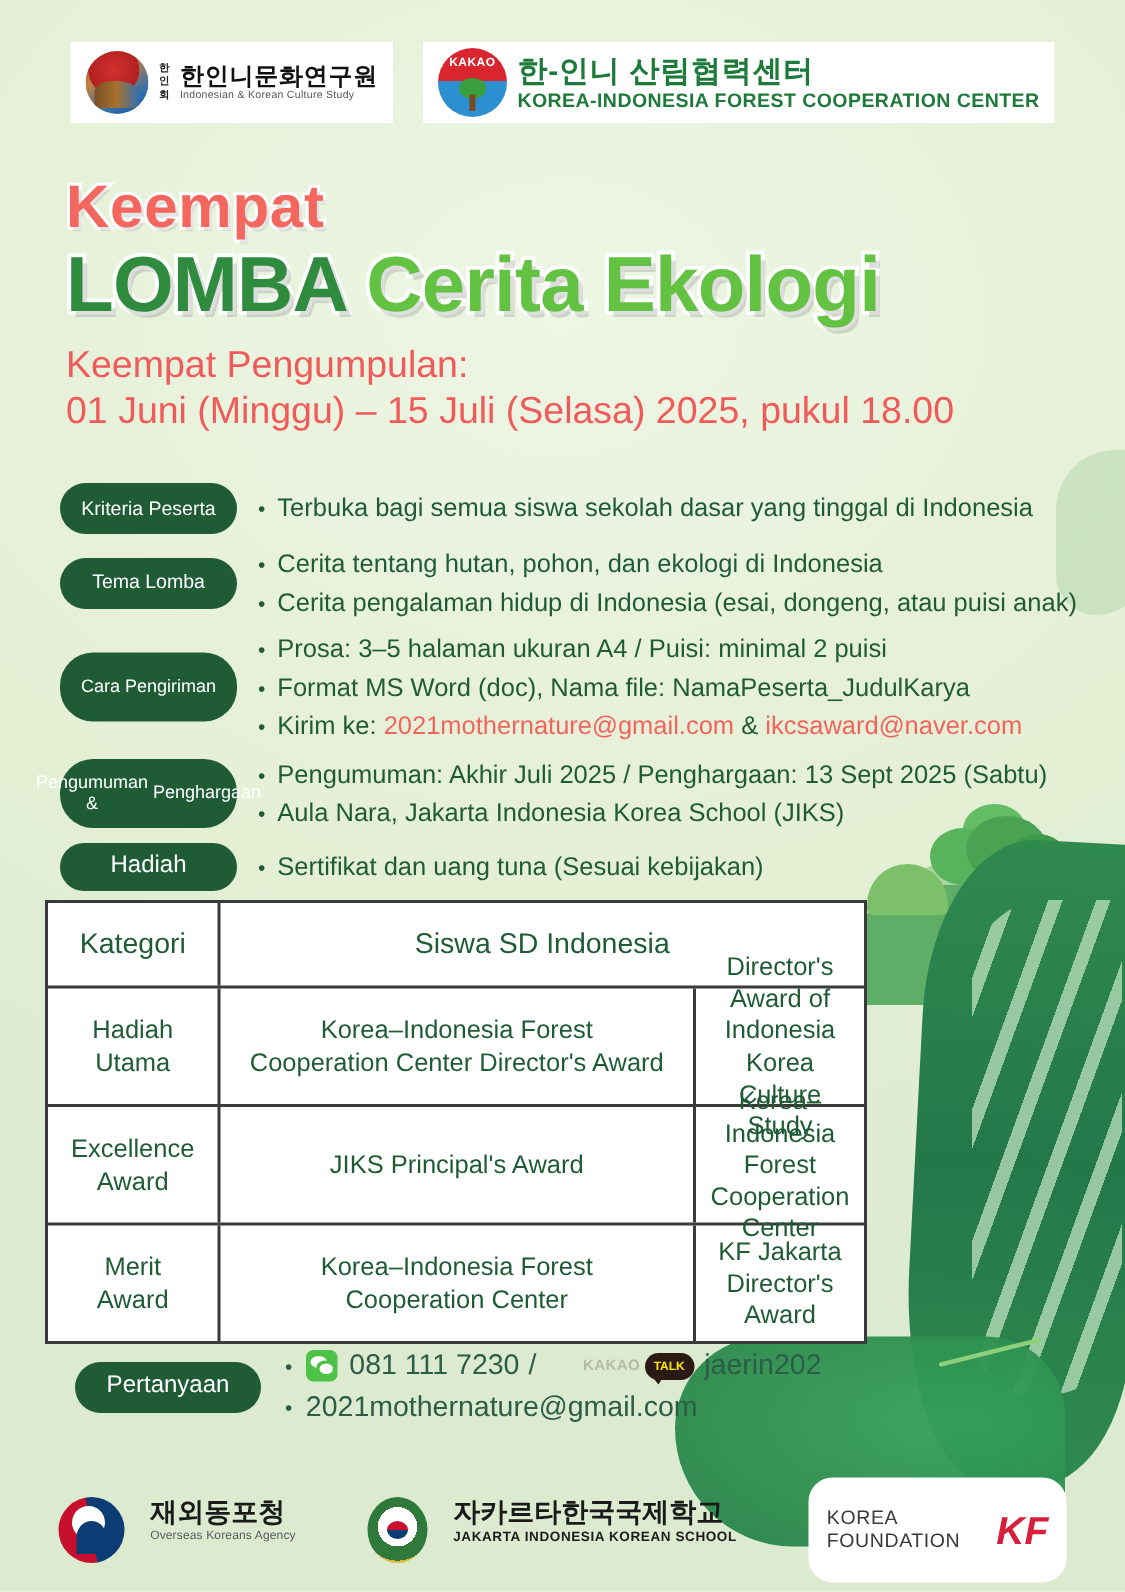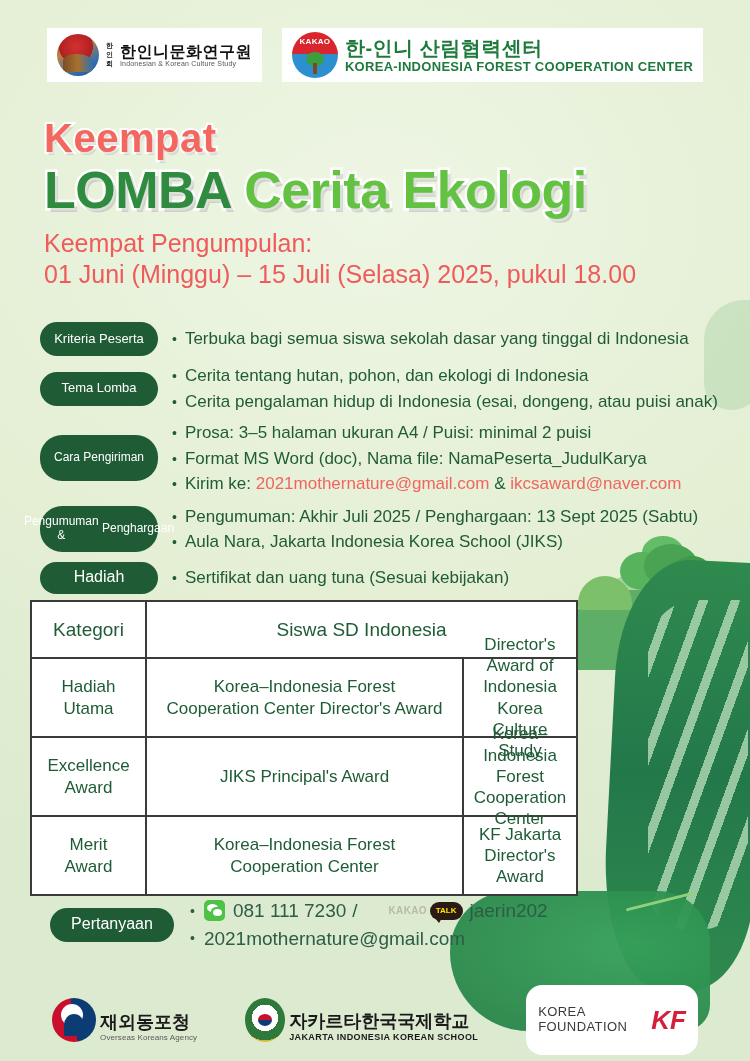--- a/index.html
+++ b/index.html
@@ -280,21 +280,21 @@
     content: ""; position: absolute; left: 5px; bottom: -3px;
     border-left: 4px solid transparent; border-right: 3px solid transparent;
     border-top: 5px solid #2b1a14;
   }
 
   
   .footer {
     position: absolute; left: 0; right: 0; top: 985px;
     display: flex; align-items: center; justify-content: center; gap: 48px;
   }
-  .foot-item { display: flex; align-items: flex-end; gap: 4px; }
+  .foot-item { display: flex; align-items: flex-start; gap: 17px; }
 
   .oka-mark {
     width: 44px; height: 44px; border-radius: 50%;
     background: conic-gradient(from 200deg, #c8102e 0deg, #c8102e 150deg, #0b3d74 150deg, #0b3d74 330deg, #c8102e 330deg);
     position: relative; flex: 0 0 auto;
   }
   .oka-mark::before {
     content: ""; position: absolute; left: 9px; top: 6px;
     width: 22px; height: 22px; border-radius: 50%;
     background: #ffffff;

